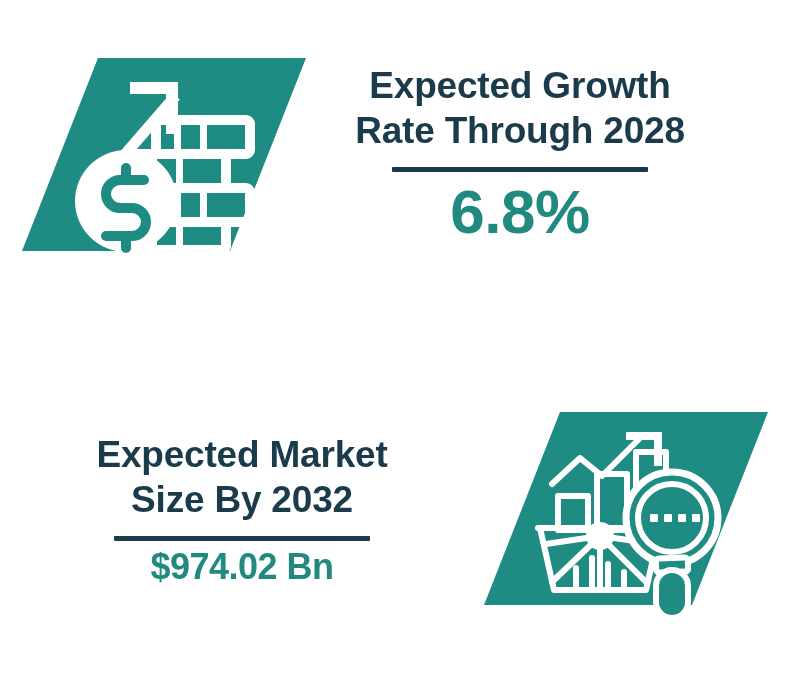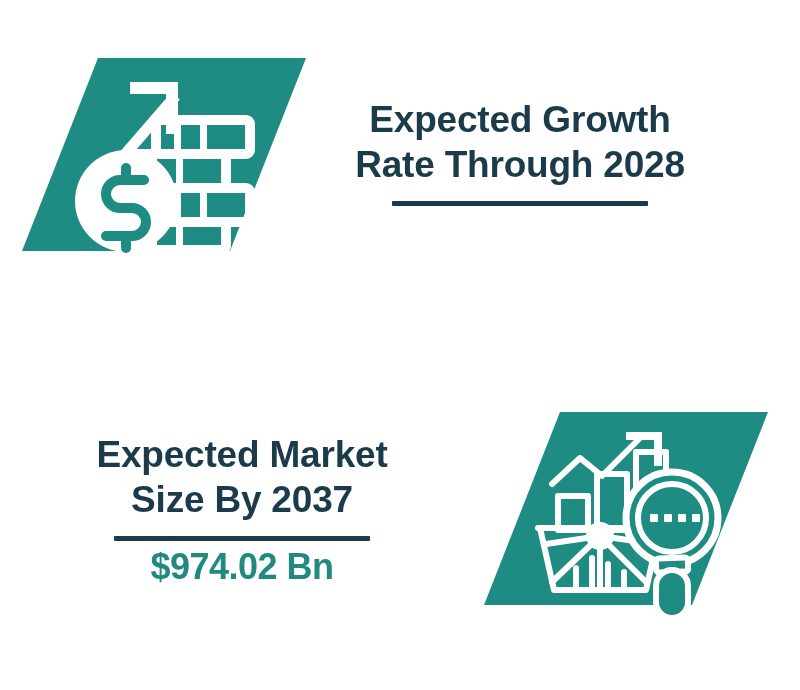--- a/index.html
+++ b/index.html
@@ -152,29 +152,30 @@
           <line x1="104" y1="110" x2="104" y2="122"></line>
           <line x1="104" y1="178" x2="104" y2="190"></line>
         </g>
       </svg>
     </div>
 
     <div class="text-col">
       <div class="stat-heading">Expected Growth
 Rate Through 2028</div>
       <div class="divider"></div>
+      <div class="stat-value">6.8%</div>
     </div>
 
   </div>
 
   <div class="stat-block" id="block-size">
 
     <div class="text-col">
       <div class="stat-heading">Expected Market
-Size By 2037</div>
+Size By 2032</div>
       <div class="divider"></div>
       <div class="stat-value">$974.02 Bn</div>
     </div>
 
     <div class="icon-plate">
       <svg viewBox="0 0 284 193" xmlns="http://www.w3.org/2000/svg" aria-hidden="true">
 
         <polygon points="76,0 284,0 208,193 0,193" fill="#1E8C83"></polygon>
 
         <g stroke="#ffffff" stroke-width="6" fill="none" stroke-linejoin="round" stroke-linecap="round">

